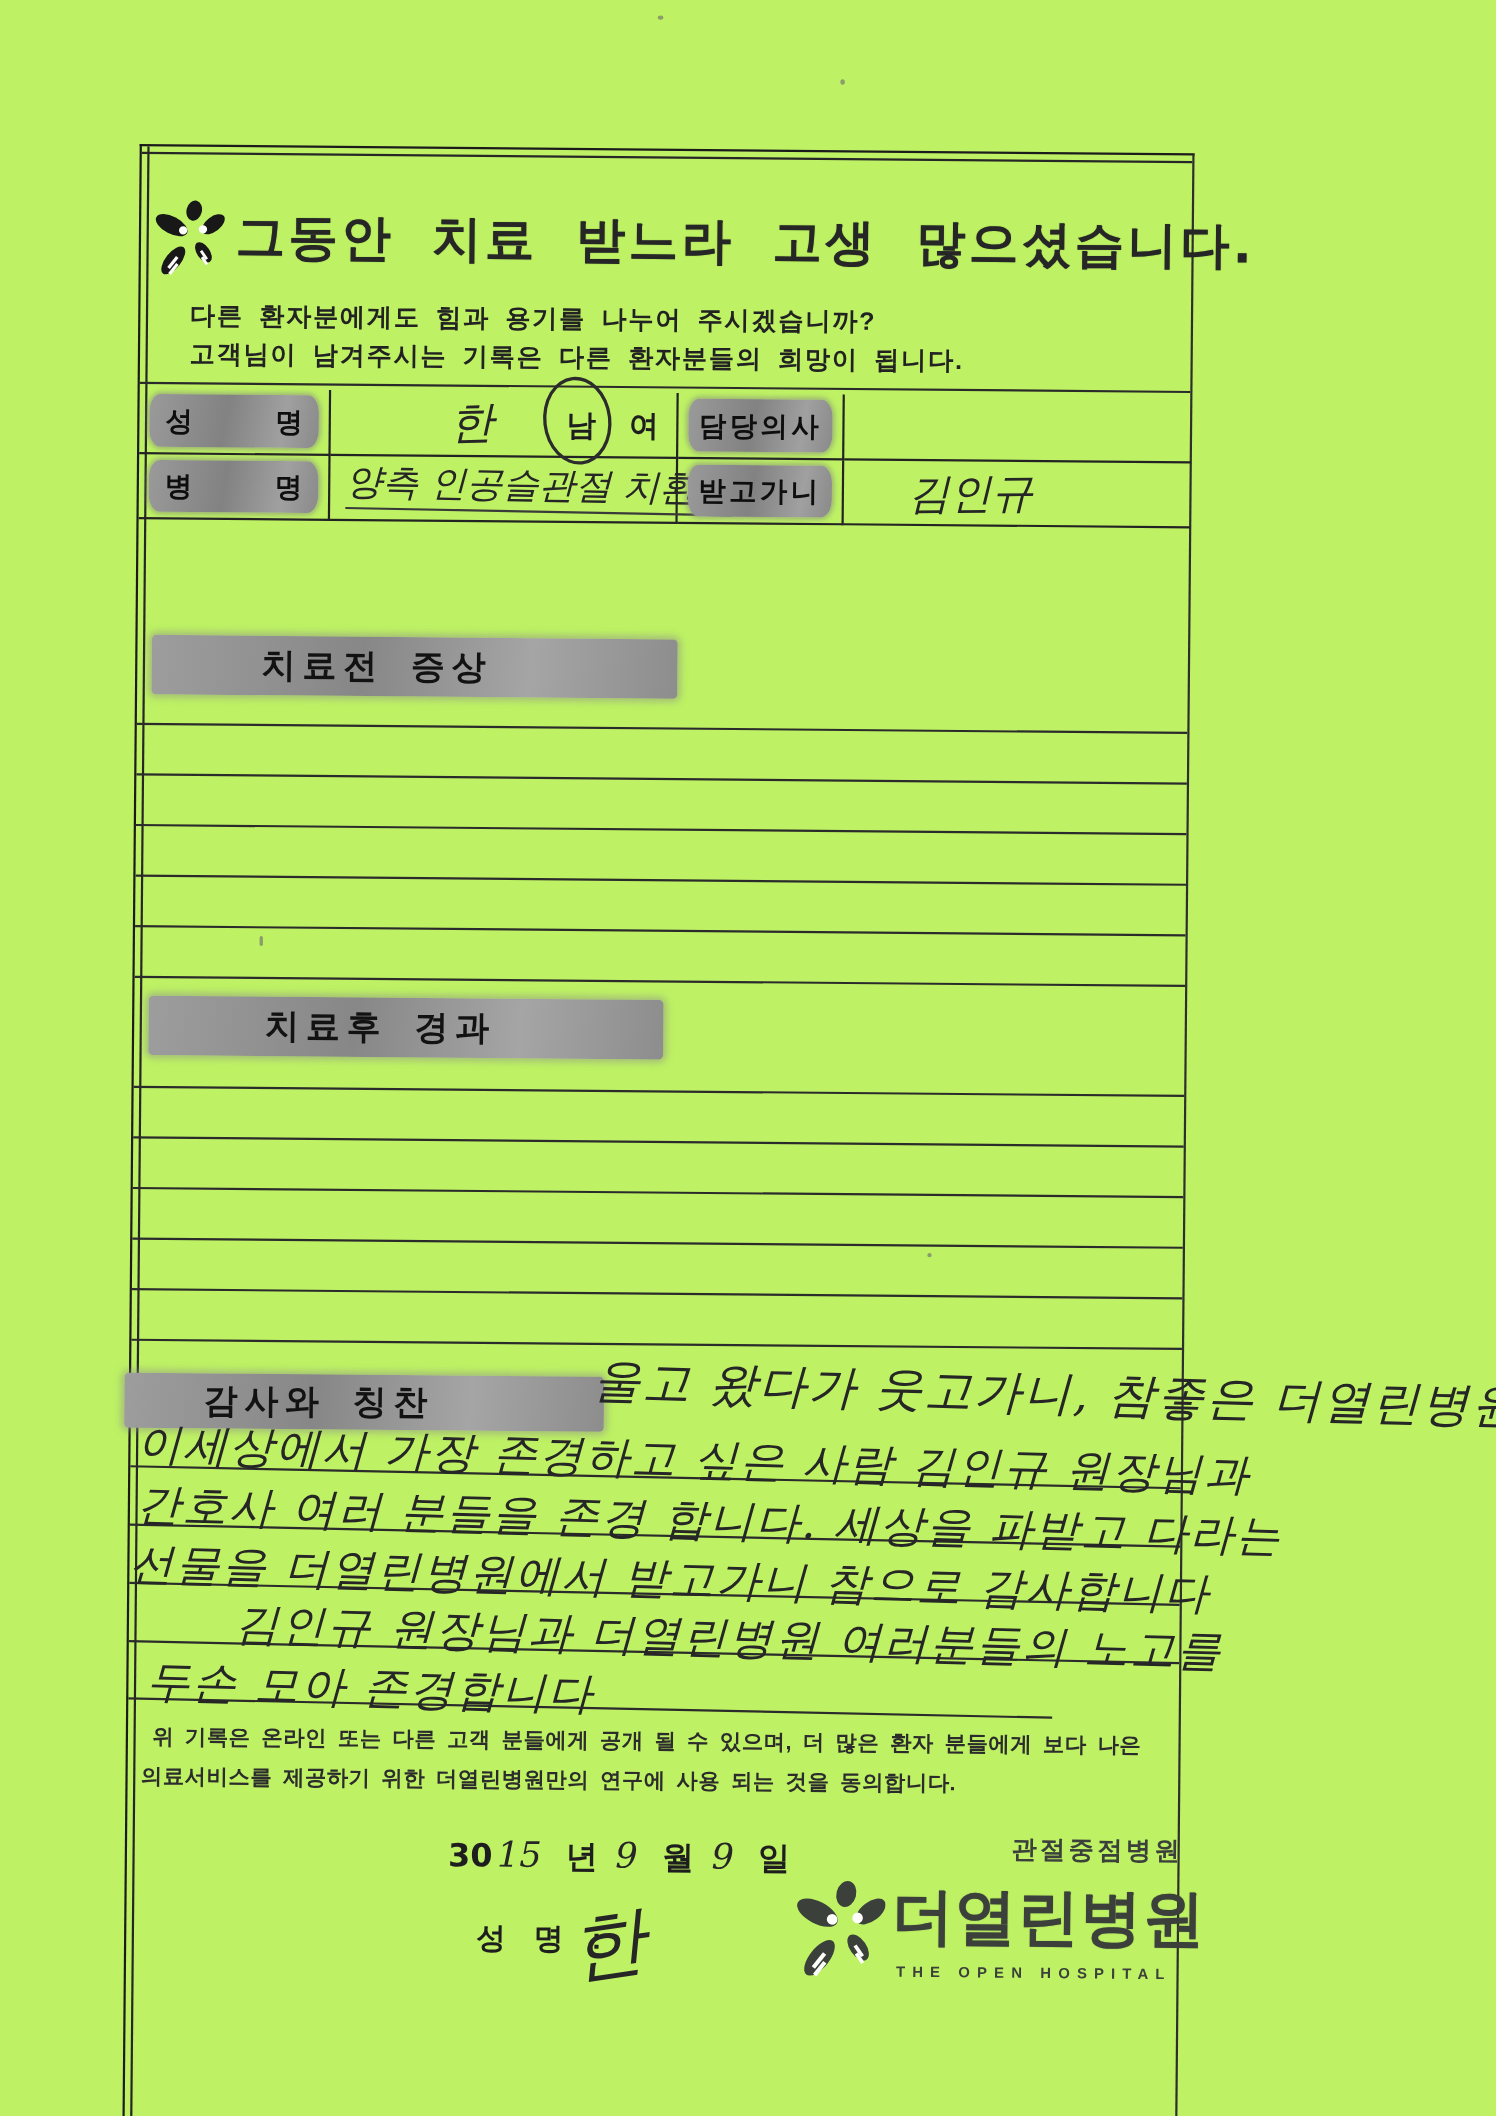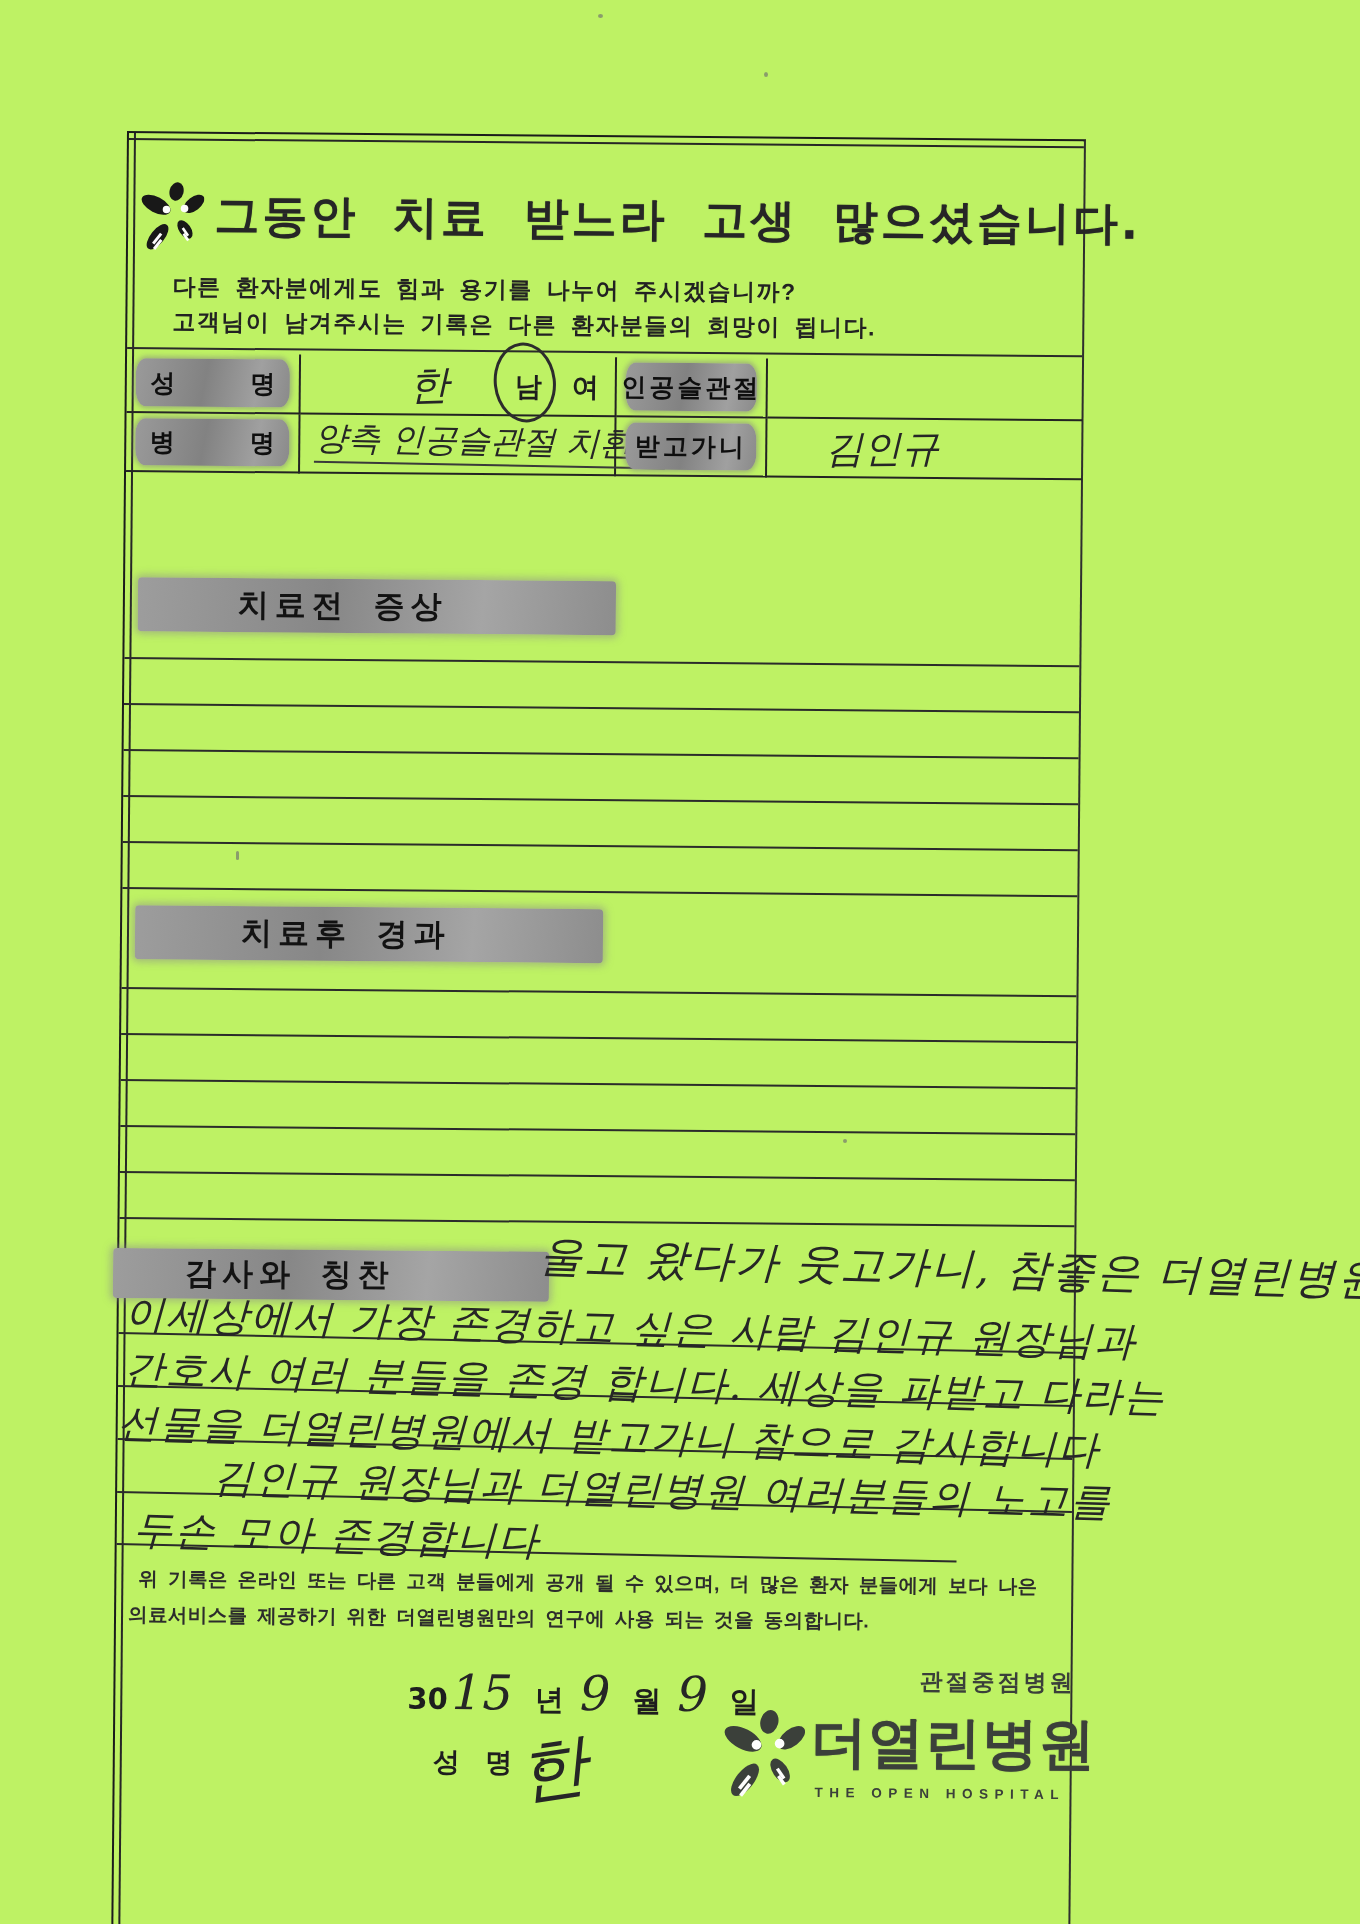--- a/index.html
+++ b/index.html
@@ -73,21 +73,21 @@
   
   .tl { position:absolute; white-space:nowrap; font-size:40px; letter-spacing:2px;
         transform:rotate(1.1deg); transform-origin:0 50%; }
 
   .consent { position:absolute; font-size:19.5px; font-weight:bold; color:#2c2c2c;
              letter-spacing:.4px; word-spacing:4px; white-space:nowrap; }
   .c1 { left:22px; top:1432px; } .c2 { left:12px; top:1468px; }
 
   .dateline { position:absolute; left:292px; top:1532px; display:flex; align-items:baseline; }
   .d-print { font-size:29px; font-weight:bold; font-family:"DejaVu Sans",sans-serif; }
-  .d-hand  { font-size:48px; }
+  .d-hand  { font-size:32px; }
   .dgap-s { margin-left:4px; } .dgap-m { margin-left:16px; } .dgap-l { margin-left:22px; }
 
   .sig-label { position:absolute; left:318px; top:1608px; font-size:27px; font-weight:bold;
                letter-spacing:9px; white-space:nowrap; }
   .sig-hand  { position:absolute; left:404px; top:1598px; font-size:68px; transform:rotate(-9deg); }
 
   
   .biglogo { position:absolute; left:608px; top:1520px; width:356px; height:190px; color:#3b403a; }
   .biglogo .icon { position:absolute; left:0; top:40px; width:82px; height:118px; }
   .biglogo .icon svg { width:100%; height:100%; }
@@ -155,21 +155,21 @@
           <span class="gender">
             <span class="g-male">
               <span class="g-circle"></span>
               <span>남</span>
             </span>
             <span>여</span>
           </span>
         </td>
         <td class="lbl">
           <span class="smudge"></span>
-          <span class="lbl-t">인공슬관절</span>
+          <span class="lbl-t">담당의사</span>
         </td>
         <td>
           <span class="hand"></span>
         </td>
       </tr>
       <tr>
         <td class="lbl">
           <span class="smudge"></span>
           <span class="lbl-t sp">병 명</span>
         </td>

